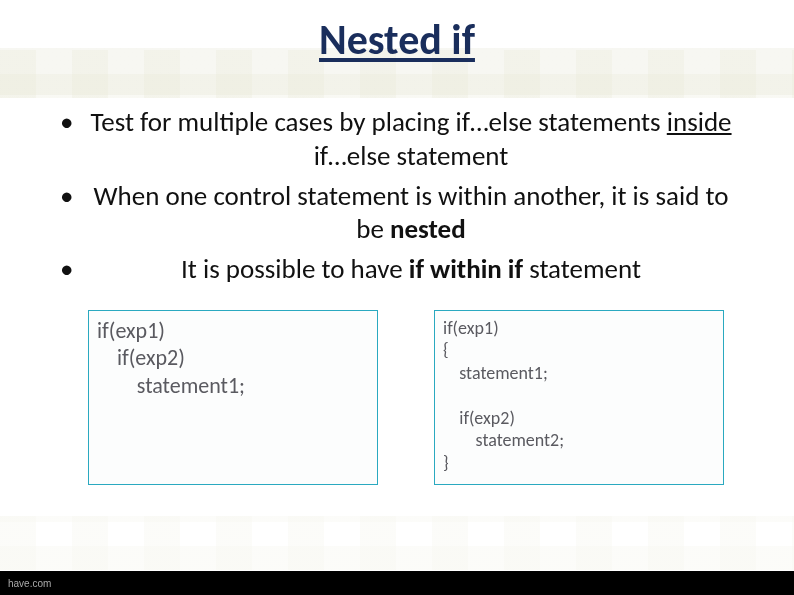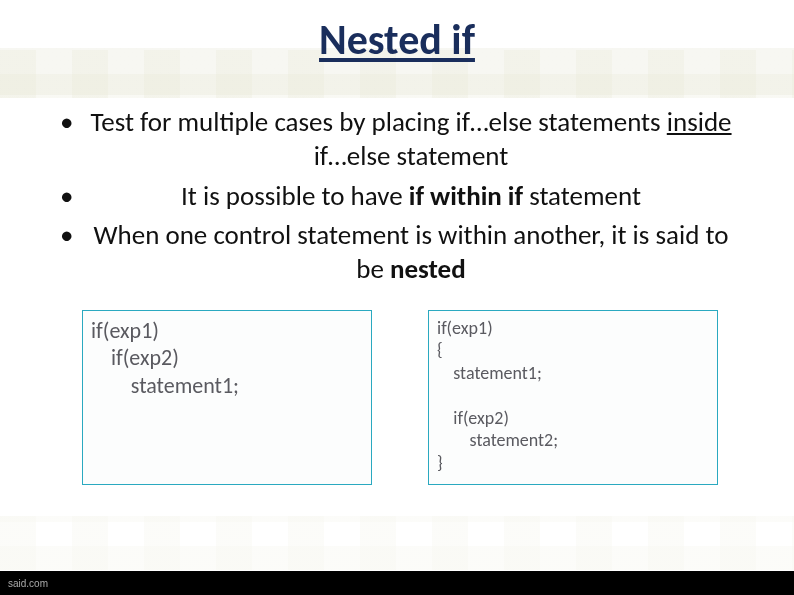--- a/index.html
+++ b/index.html
@@ -79,21 +79,21 @@
     position: absolute;
     left: 0;
     top: 0;
     color: #111;
     font-size: 27px;
   }
   .code-row {
     display: flex;
     gap: 56px;
     margin-top: 24px;
-    margin-left: 22px;
+    margin-left: 28px;
   }
   .code-box {
     border: 1.5px solid #2aa9c0;
     background: #fcfdfd;
     font-family: Calibri, "Segoe UI", Arial, sans-serif;
     font-size: 22px;
     color: #5a5a60;
     line-height: 1.25;
     padding: 6px 12px 10px 8px;
     white-space: pre;
@@ -122,37 +122,37 @@
   <div class="checker-strip bottom"></div>
 
   <h1 class="title">Nested if</h1>
 
   <div class="content">
     <ul class="bullets">
       <li>
         <span>Test for multiple cases by placing if…else statements </span><span class="" style="text-decoration: underline;">inside</span><span> if…else statement</span>
       </li>
       <li>
-        <span>It is possible to have </span><span class="bold">if within if</span><span> statement</span>
+        <span>When one control statement is within another, it is said to be </span><span class="bold">nested</span>
       </li>
       <li>
-        <span>When one control statement is within another, it is said to be </span><span class="bold">nested</span>
+        <span>It is possible to have </span><span class="bold">if within if</span><span> statement</span>
       </li>
     </ul>
 
     <div class="code-row">
       <div class="code-box left">if(exp1)
     if(exp2)
         statement1;</div>
       <div class="code-box right">if(exp1)
 {
     statement1;
 
     if(exp2)
         statement2;
 }</div>
     </div>
   </div>
 
   <div class="bottom-bar">
-    <span>said.com</span>
+    <span>have.com</span>
   </div>
 </div>
 
 </body></html>

